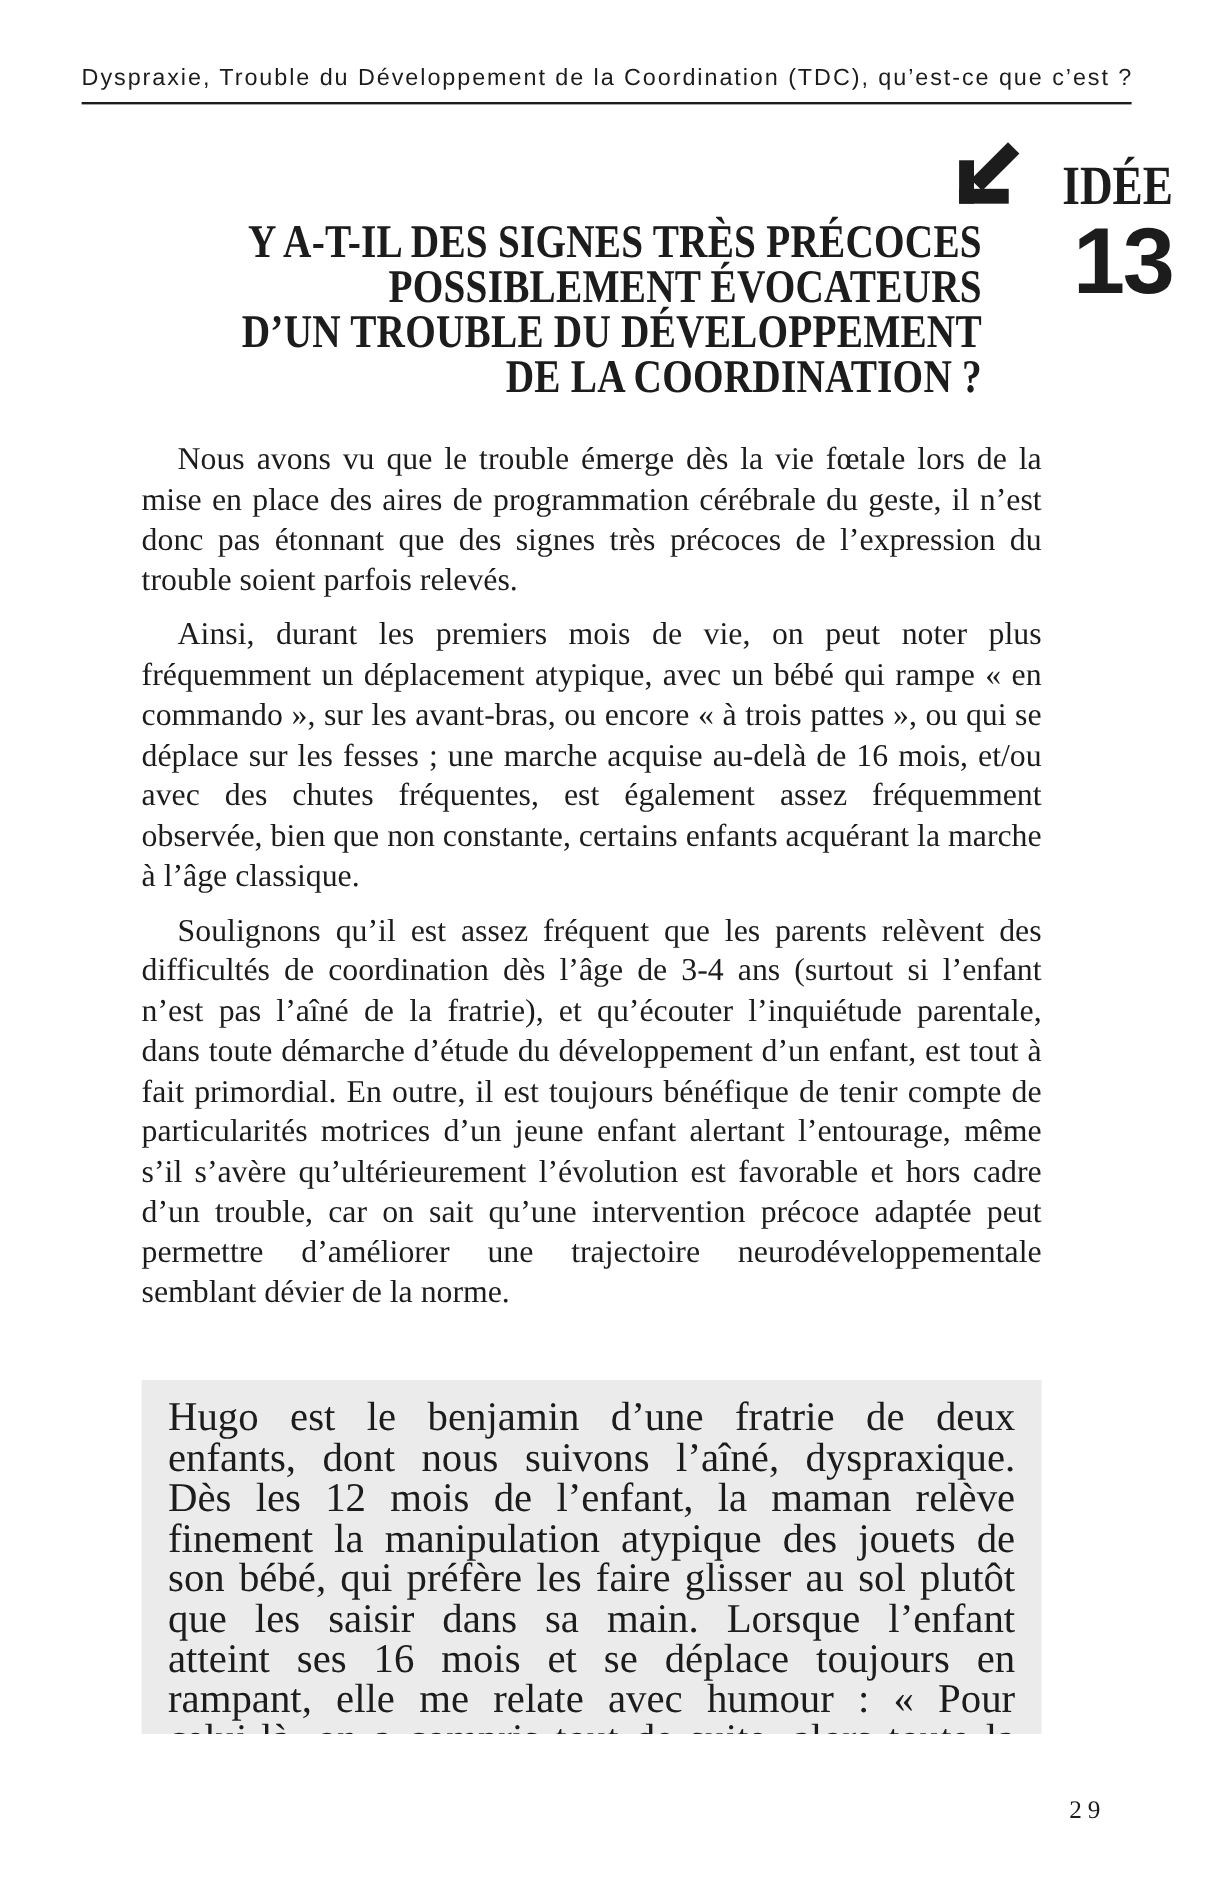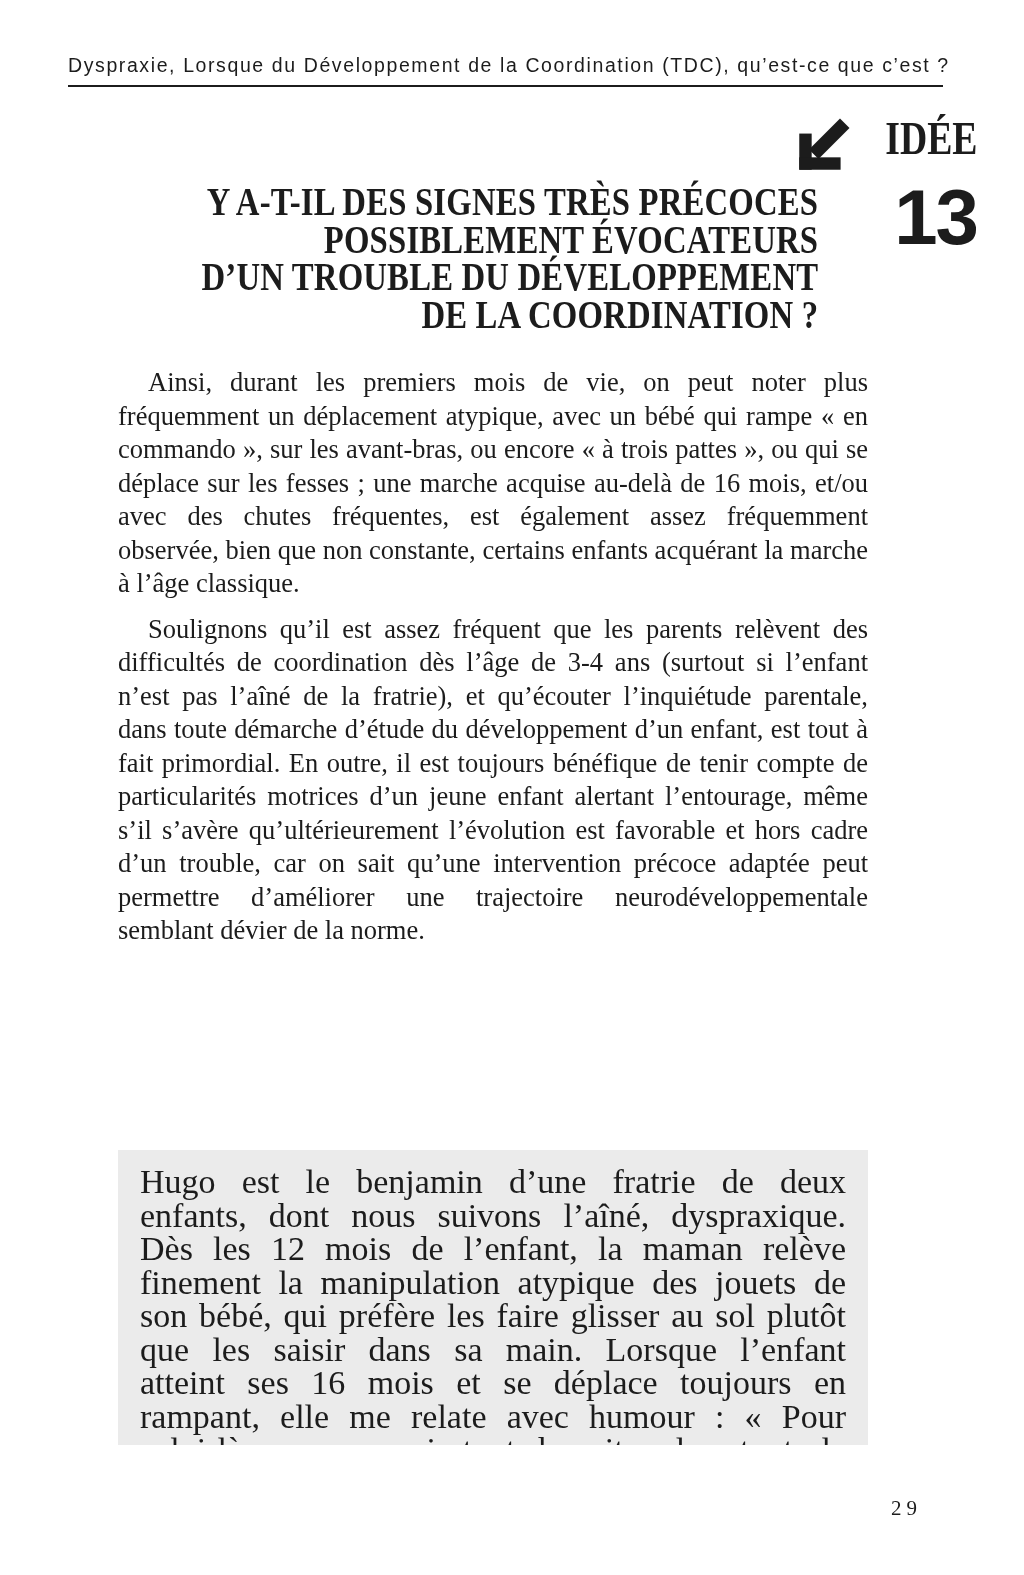--- a/index.html
+++ b/index.html
@@ -35,21 +35,21 @@
   .idea-badge {
     position: absolute;
     top: 118px;
     right: 47px;
     display: flex;
     flex-direction: column;
     align-items: flex-end;
   }
   .idea-row {
     display: flex;
-    align-items: flex-start;
+    align-items: flex-end;
     gap: 12px;
   }
   .idea-arrow { display: block; width: 62px; height: 58px; }
   .idea-arrow svg { display: block; width: 62px; height: 58px; }
   .idea-label {
     font-family: "Liberation Serif", serif;
     font-weight: 700;
     font-size: 46px;
     line-height: 0.92;
     transform: scaleX(0.82);
@@ -137,21 +137,21 @@
     letter-spacing: 5px;
     color: #1c1c1c;
   }
 </style>
 </head>
 <body>
 
 <div class="page">
 
   <header class="running-header">
-    <span>Dyspraxie, Lorsque du Développement de la Coordination (TDC), qu’est-ce que c’est ?</span>
+    <span>Dyspraxie, Trouble du Développement de la Coordination (TDC), qu’est-ce que c’est ?</span>
   </header>
 
   <div class="idea-badge">
     <div class="idea-row">
       <span class="idea-arrow">
         <svg viewBox="0 0 60 56" xmlns="http://www.w3.org/2000/svg" aria-hidden="true">
           <line x1="52" y1="5" x2="22" y2="35" stroke="#1c1c1c" stroke-width="13"></line>
           <rect x="8" y="15" width="12" height="35" fill="#1c1c1c"></rect>
           <rect x="8" y="38" width="40" height="12" fill="#1c1c1c"></rect>
         </svg>
@@ -162,20 +162,21 @@
   </div>
 
   <h1 class="chapter-title">
     <span class="title-line">Y A-T-IL DES SIGNES TRÈS PRÉCOCES</span>
     <span class="title-line">POSSIBLEMENT ÉVOCATEURS</span>
     <span class="title-line">D’UN TROUBLE DU DÉVELOPPEMENT</span>
     <span class="title-line">DE LA COORDINATION ?</span>
   </h1>
 
   <main class="body-text">
+    <p>Nous avons vu que le trouble émerge dès la vie fœtale lors de la mise en place des aires de programmation cérébrale du geste, il n’est donc pas étonnant que des signes très précoces de l’expression du trouble soient parfois relevés.</p>
     <p>Ainsi, durant les premiers mois de vie, on peut noter plus fréquemment un déplacement atypique, avec un bébé qui rampe « en commando », sur les avant-bras, ou encore « à trois pattes », ou qui se déplace sur les fesses ; une marche acquise au-delà de 16 mois, et/ou avec des chutes fréquentes, est également assez fréquemment observée, bien que non constante, certains enfants acquérant la marche à l’âge classique.</p>
     <p>Soulignons qu’il est assez fréquent que les parents relèvent des difficultés de coordination dès l’âge de 3-4 ans (surtout si l’enfant n’est pas l’aîné de la fratrie), et qu’écouter l’inquiétude parentale, dans toute démarche d’étude du développement d’un enfant, est tout à fait primordial. En outre, il est toujours bénéfique de tenir compte de particularités motrices d’un jeune enfant alertant l’entourage, même s’il s’avère qu’ultérieurement l’évolution est favorable et hors cadre d’un trouble, car on sait qu’une intervention précoce adaptée peut permettre d’améliorer une trajectoire neurodéveloppementale semblant dévier de la norme.</p>
   </main>
 
   <section class="case-box">
     <div class="case-box-body">Hugo est le benjamin d’une fratrie de deux enfants, dont nous suivons l’aîné, dyspraxique. Dès les 12 mois de l’enfant, la maman relève finement la manipulation atypique des jouets de son bébé, qui préfère les faire glisser au sol plutôt que les saisir dans sa main. Lorsque l’enfant atteint ses 16 mois et se déplace toujours en rampant, elle me relate avec humour : « Pour celui-là, on a compris tout de suite, alors toute la famille l’a encouragé à marcher ! On</div>
   </section>
 
   <div class="page-number">29</div>
 

